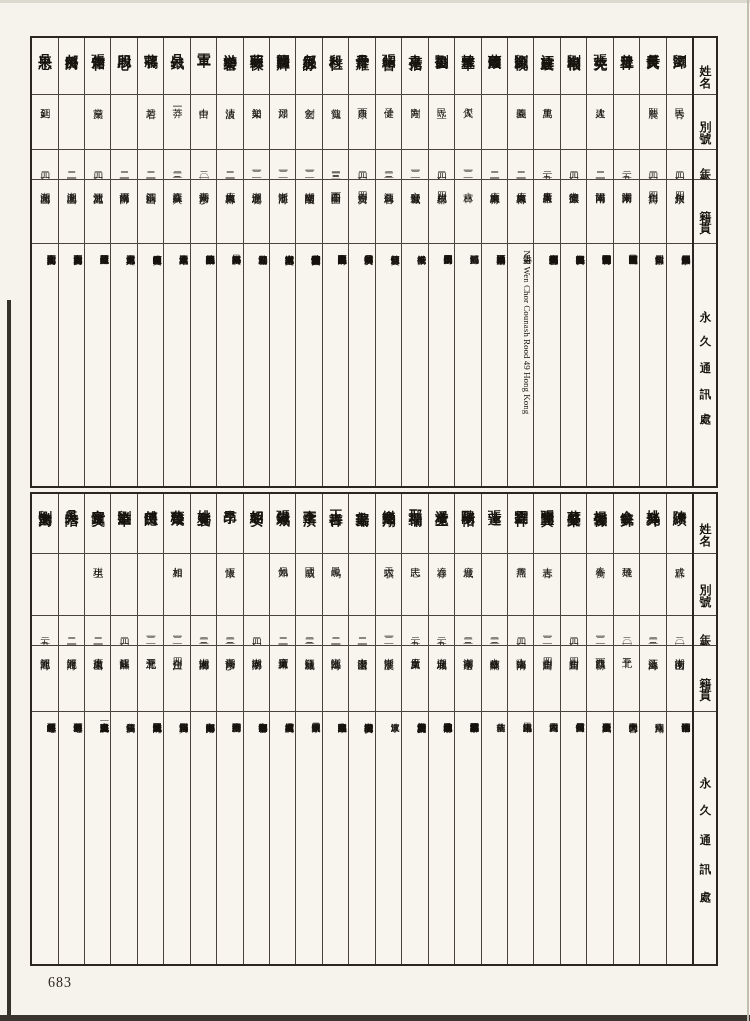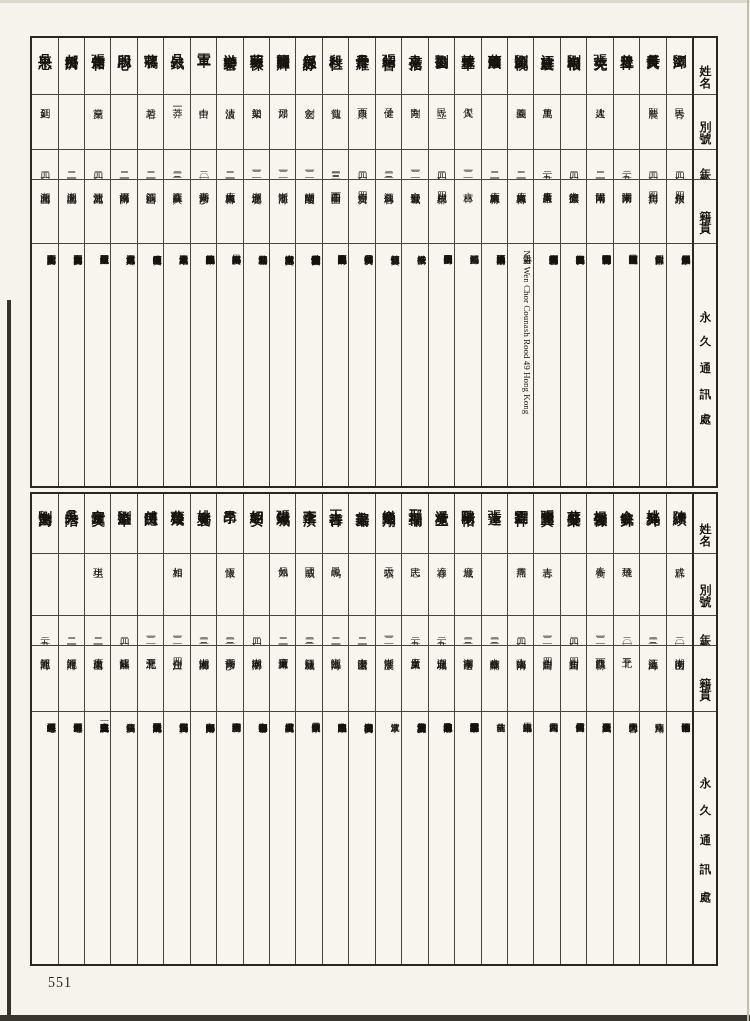--- a/index.html
+++ b/index.html
@@ -947,18 +947,18 @@
         </div>
         <div class="cell native-cell">
           <span class="vt">河北靜海</span>
         </div>
         <div class="cell addr-cell">
           <span class="vt">河北靜海縣中唯子頭村</span>
         </div>
       </div>
     </section>
 
-  <div class="page-number">551</div>
+  <div class="page-number">683</div>
 
   <div class="scan-left"></div>
   <div class="scan-bottom"></div>
   <div class="scan-right"></div>
 </div>
 
 </body></html>

